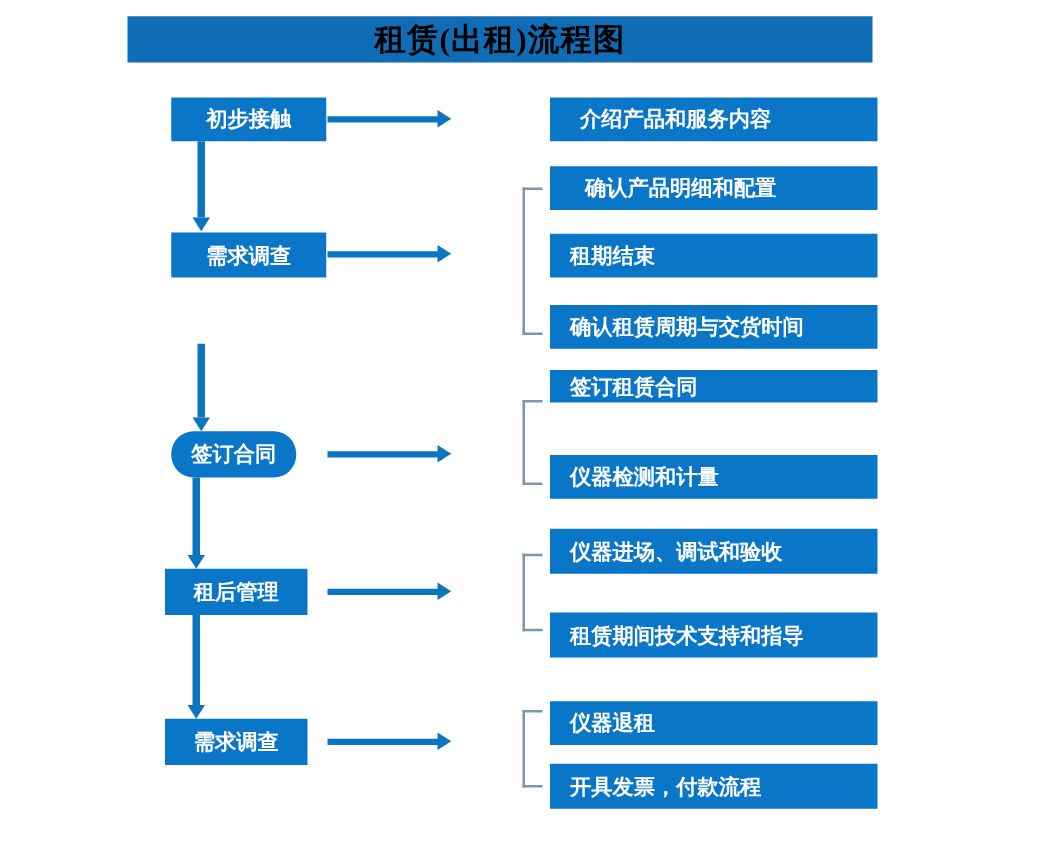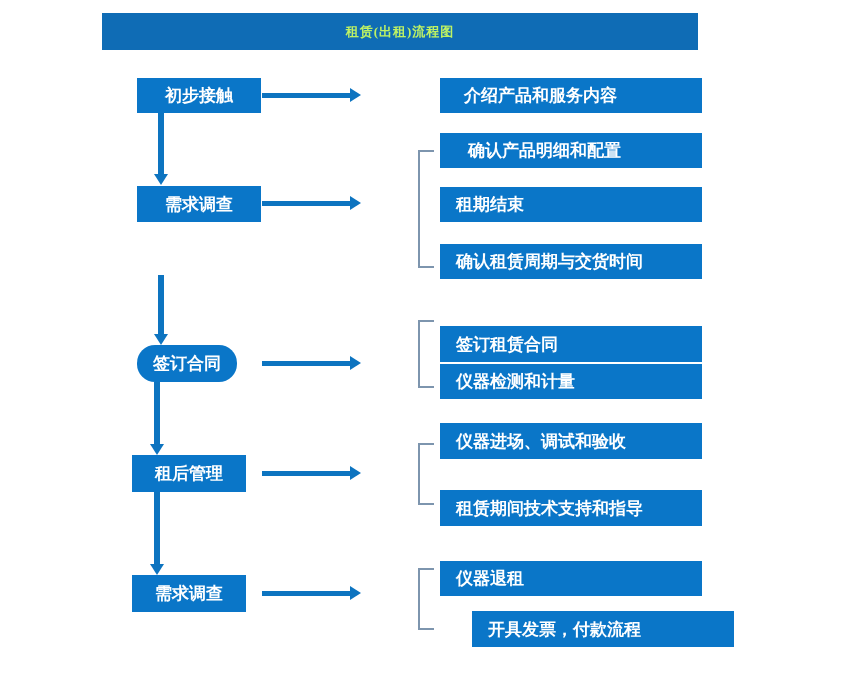--- a/index.html
+++ b/index.html
@@ -12,22 +12,22 @@
   #canvas{position:relative;width:844px;height:688px;}
 
   
   .title-bar{
     position:absolute;
     left:102px;top:13px;width:596px;height:37px;
     background:#0f6cb5;
     display:flex;align-items:center;justify-content:center;
   }
   .title-bar span{
-    color:#bef264;
-    font-size:13px;
+    color:#000000;
+    font-size:25px;
     font-weight:bold;
     letter-spacing:1px;
     font-family:"Liberation Serif","DejaVu Serif",serif;
   }
 
   
   .box{
     position:absolute;
     background:#0a76c8;
     display:flex;align-items:center;
@@ -144,25 +144,25 @@
   <div class="bracket" style="left:418px;top:568px;width:16px;height:62px;"></div>
 
   <div class="box right" style="left:440px;top:78px;width:262px;height:35px;padding-left:24px;">介绍产品和服务内容</div>
 
   <div class="box right" style="left:440px;top:133px;width:262px;height:35px;padding-left:28px;">确认产品明细和配置</div>
 
   <div class="box right" style="left:440px;top:187px;width:262px;height:35px;">租期结束</div>
 
   <div class="box right" style="left:440px;top:244px;width:262px;height:35px;">确认租赁周期与交货时间</div>
 
-  <div class="box right" style="left:440px;top:326px;width:262px;height:36px;">签订租赁合同</div>
+  <div class="box right" style="left:440px;top:296px;width:262px;height:26px;">签订租赁合同</div>
 
   <div class="box right" style="left:440px;top:364px;width:262px;height:35px;font-family:Liberation Serif, serif;">仪器检测和计量</div>
 
   <div class="box right" style="left:440px;top:423px;width:262px;height:36px;">仪器进场、调试和验收</div>
 
   <div class="box right" style="left:440px;top:490px;width:262px;height:36px;">租赁期间技术支持和指导</div>
 
   <div class="box right" style="left:440px;top:561px;width:262px;height:35px;">仪器退租</div>
 
-  <div class="box right" style="left:440px;top:611px;width:262px;height:36px;margin-left:32px;">开具发票，付款流程</div>
+  <div class="box right" style="left:440px;top:611px;width:262px;height:36px;">开具发票，付款流程</div>
 
 </div>
 
 </body></html>

